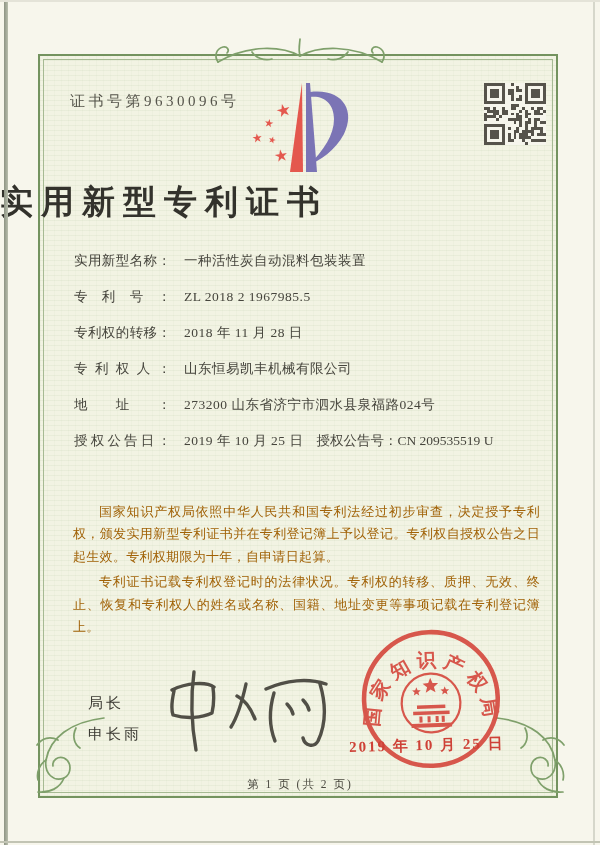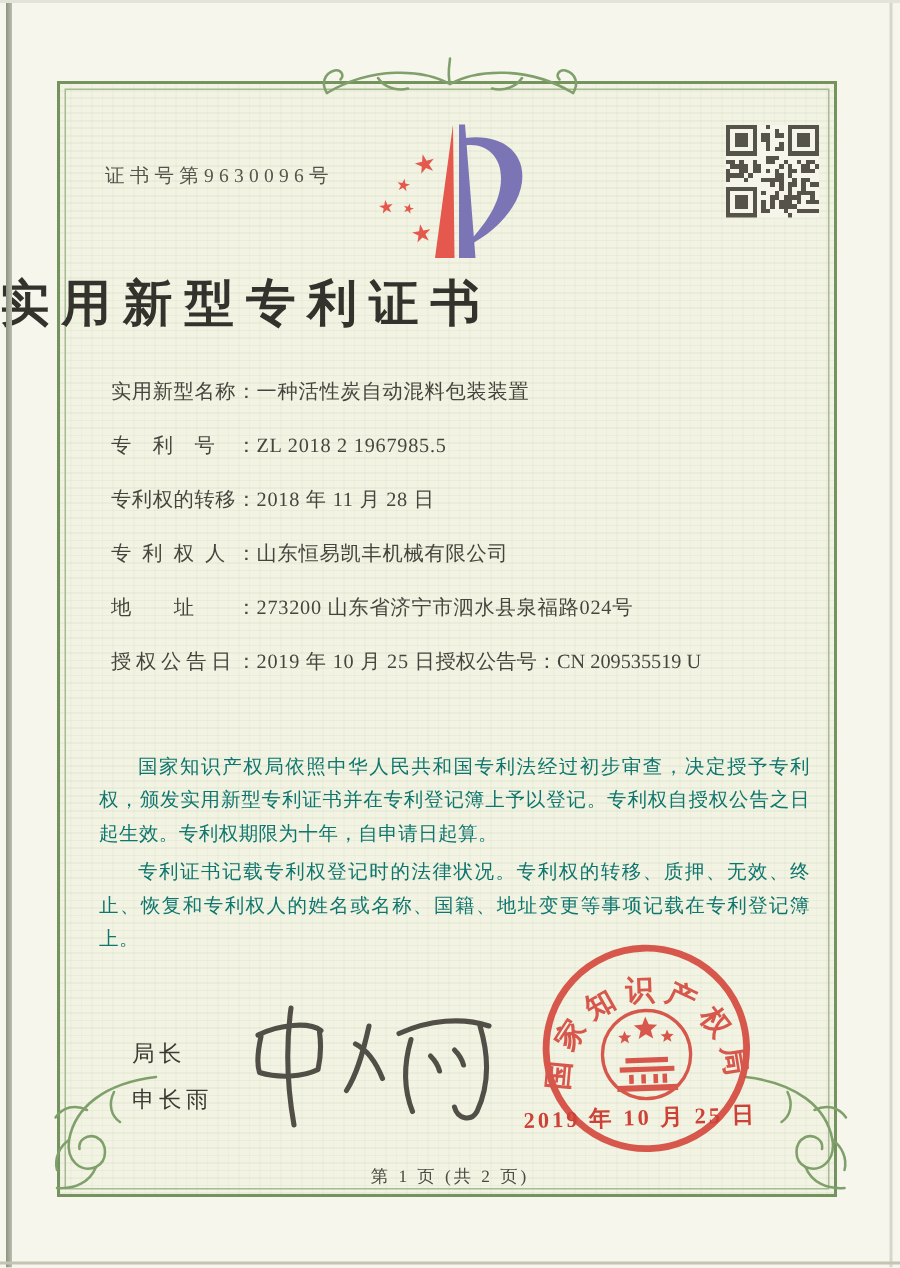--- a/index.html
+++ b/index.html
@@ -26,45 +26,45 @@
     box-sizing:border-box;
   }
   .frame-inner{position:absolute;inset:3px;border:1px solid #a6ba93;}
   .flourish{position:absolute;color:#7fa06b;z-index:3;}
   .fl-top{left:212px;top:36px;}
   .fl-bl{left:28px;top:712px;}
   .fl-br{left:487px;top:712px;transform:scaleX(-1);}
 
   .content{position:absolute;inset:0;z-index:4;}
 
-  .cert-no{position:absolute;left:70px;top:108px;font-size:13px;letter-spacing:3.5px;color:#55544b;}
+  .cert-no{position:absolute;left:70px;top:92px;font-size:15px;letter-spacing:3.5px;color:#55544b;}
 
   
   .logo{position:absolute;left:246px;top:78px;width:116px;height:104px;}
   .logo svg{position:absolute;left:0;top:0;}
   .star{position:absolute;color:#e4584e;line-height:1;font-family:"DejaVu Sans",sans-serif;}
 
   .qr{position:absolute;left:484px;top:83px;width:62px;height:62px;}
 
   .title{
     position:absolute;left:0;top:180px;width:100%;margin:0;
     font-size:33px;font-weight:600;letter-spacing:8px;color:#33322c;
   }
 
   .fields{position:absolute;left:74px;top:251px;width:460px;}
-  .frow{display:flex;margin-bottom:17px;font-size:13.5px;line-height:19px;color:#46453d;}
+  .frow{display:flex;margin-bottom:17px;font-size:13.5px;line-height:19px;color:#46453d;gap:13px;}
   .flabel{flex:0 0 97px;text-align:justify;text-align-last:justify;}
   .fvalue{flex:1;letter-spacing:.5px;white-space:nowrap;}
   .grant-pair{display:flex;white-space:nowrap;}
   .grant-label{}
 
   .paras{position:absolute;left:62px;top:501px;width:478px;}
   .paras p{
-    margin:0 0 3px 4px;text-indent:2em;font-size:13px;line-height:1.73;
-    text-align:justify;color:#0f766e;letter-spacing:.3px;font-family:Liberation Mono, monospace;
+    margin:0 0 3px 11px;text-indent:2em;font-size:13px;line-height:1.73;
+    text-align:justify;color:#a16207;letter-spacing:.3px;
   }
 
   .director{position:absolute;left:88px;top:688px;font-size:15px;letter-spacing:3px;color:#3b3a33;line-height:31px;}
 
   .signature{position:absolute;left:148px;top:662px;width:195px;height:98px;opacity:.92;}
 
   .seal{position:absolute;left:350px;top:626px;width:162px;height:152px;opacity:.9;transform:rotate(-2deg);}
   .seal-date{
     position:absolute;left:349px;top:736px;color:#ce4137;font-size:15px;font-weight:600;
     letter-spacing:2px;transform:rotate(-1.5deg);white-space:nowrap;

